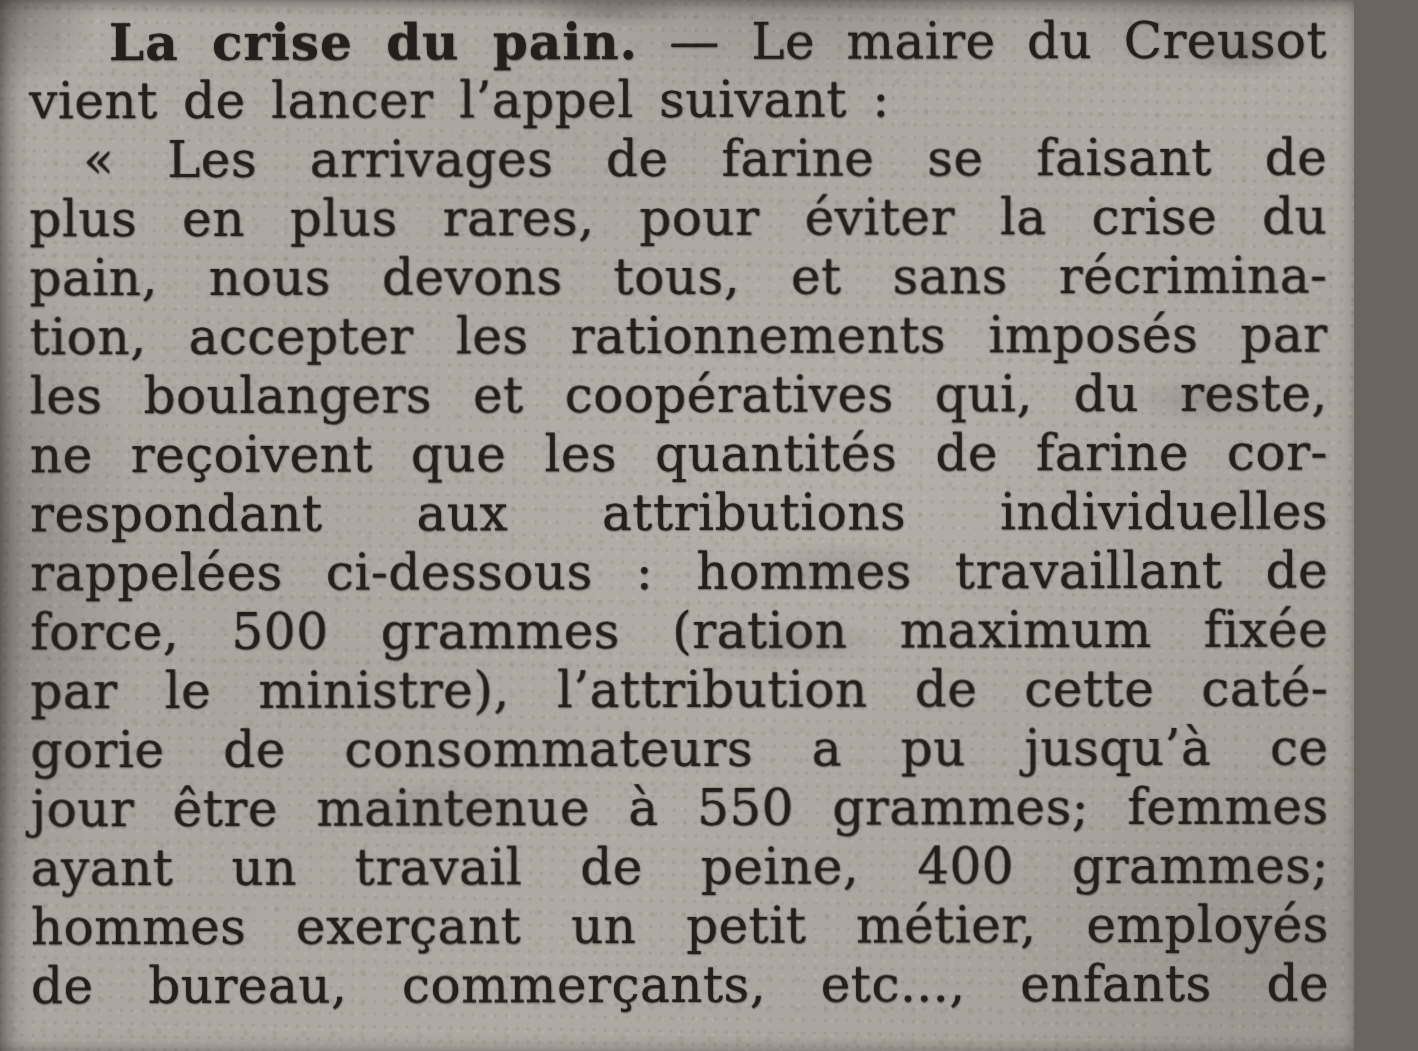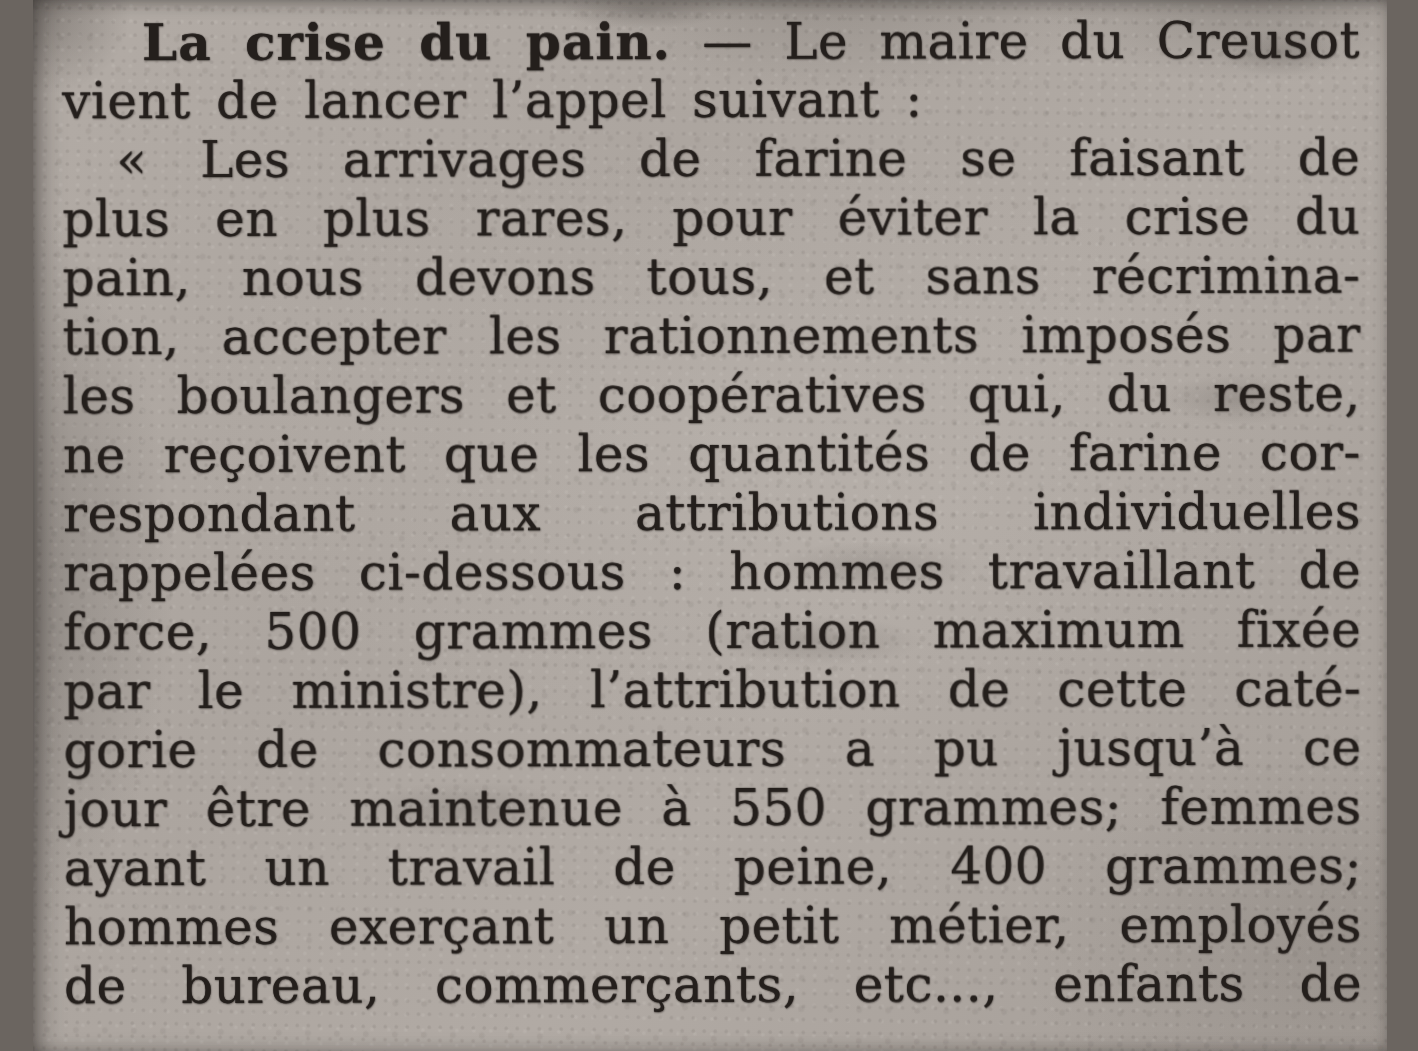--- a/index.html
+++ b/index.html
@@ -13,21 +13,20 @@
     height: 1051px;
     overflow: hidden;
     background:
       radial-gradient(circle 120px at 1% 1%, rgba(30,26,23,0.28), transparent 70%),
       radial-gradient(ellipse 420px 160px at 60% -2%, rgba(45,42,38,0.18), transparent 70%),
       radial-gradient(ellipse 300px 120px at 90% 0%, rgba(45,42,38,0.20), transparent 70%),
       radial-gradient(ellipse 260px 520px at -4% 55%, rgba(40,37,34,0.30), transparent 75%),
       radial-gradient(ellipse 800px 420px at 52% 42%, rgba(205,199,193,0.22), transparent 70%),
       radial-gradient(ellipse 420px 260px at 96% 90%, rgba(60,55,50,0.12), transparent 75%),
       linear-gradient(128deg, #b2aba5 0%, #aca59f 35%, #b1aaa4 60%, #a49d97 100%);
-    margin-left: 33px;
   }
   
   .grain {
     position: absolute;
     inset: -40px;
     pointer-events: none;
     background-image:
       radial-gradient(circle at 30% 40%, rgba(55,50,46,0.10) 1px, transparent 2.5px),
       radial-gradient(circle at 70% 60%, rgba(240,236,230,0.10) 1px, transparent 2.6px),
       radial-gradient(circle at 10% 80%, rgba(55,50,46,0.07) 2px, transparent 4px);

